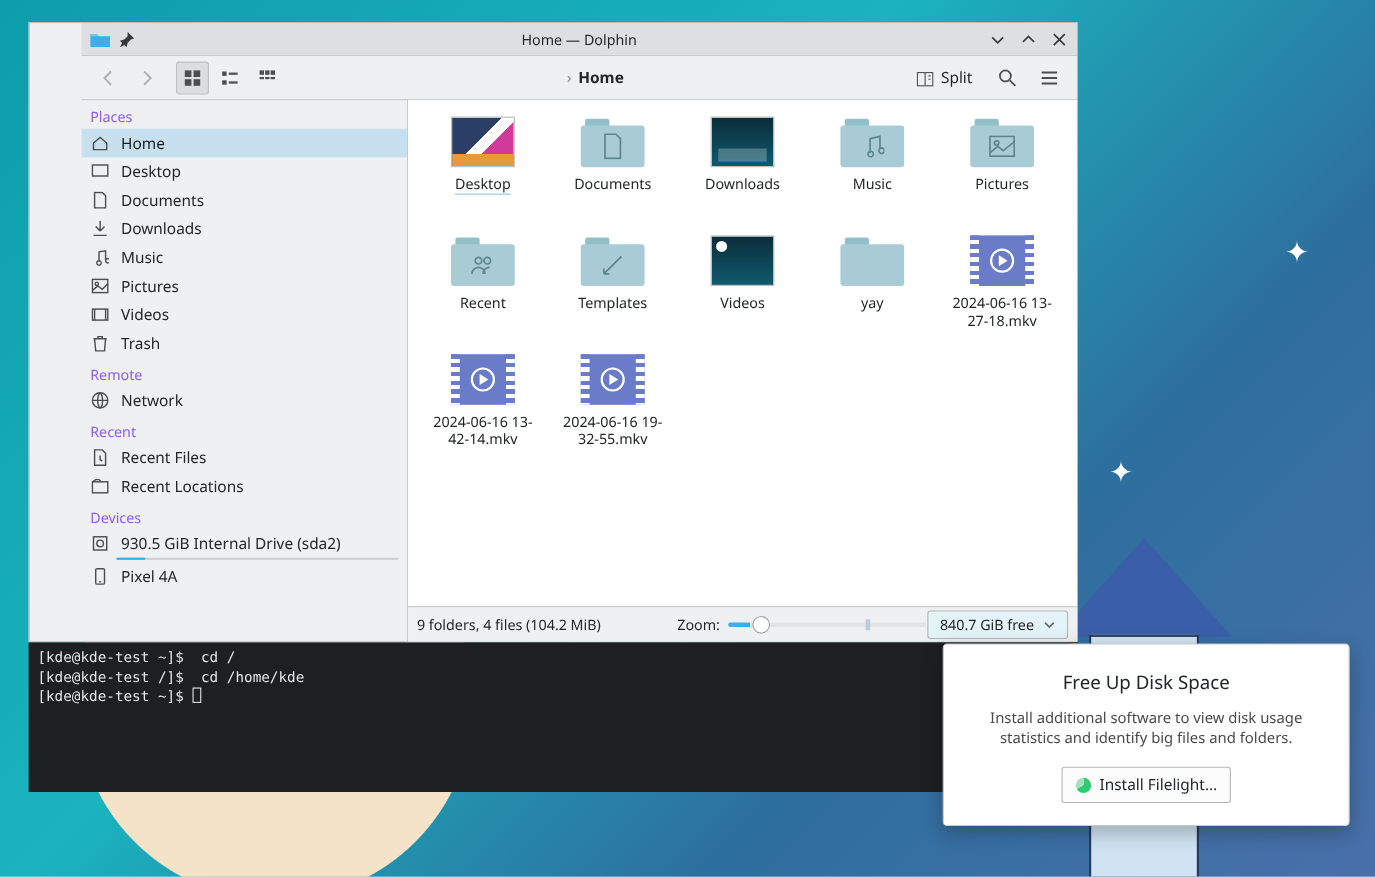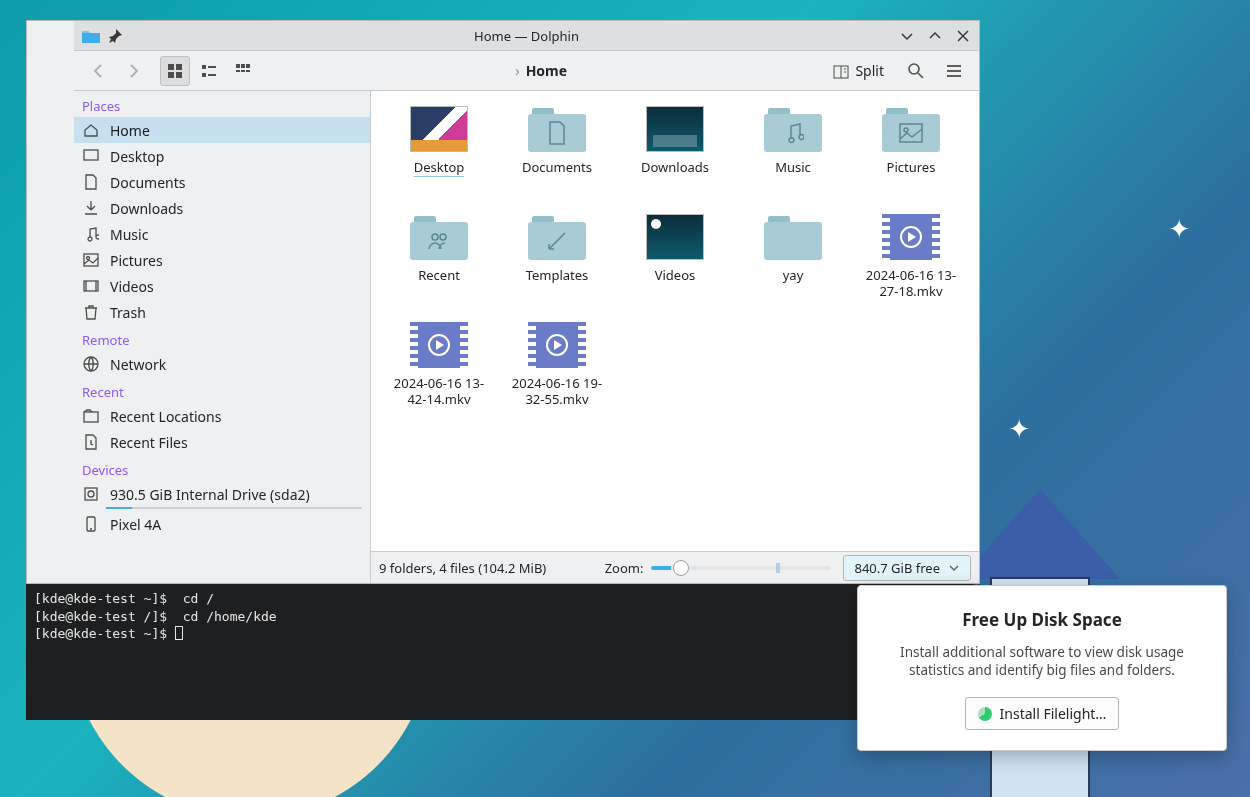--- a/index.html
+++ b/index.html
@@ -59,42 +59,42 @@
   .video .play { width:22px; height:22px; border:2px solid #fff; border-radius:50%; display:flex; align-items:center; justify-content:center;}
   .video .play::after { content:""; border-left:8px solid #fff; border-top:5px solid transparent; border-bottom:5px solid transparent; margin-left:2px;}
   .desktop-thumb { width:58px; height:46px; border:1px solid #bbb; position:relative; overflow:hidden;}
   .desktop-thumb .a { position:absolute; inset:0; background:linear-gradient(135deg,#2b3e66 0 45%, transparent 45%);}
   .desktop-thumb .b { position:absolute; inset:0; background:linear-gradient(-45deg,#d03a99 0 40%, transparent 40%);}
   .desktop-thumb .c { position:absolute; inset:0; background:linear-gradient(  0deg,#e59a3c 0 25%, transparent 25%);}
   .downloads-thumb, .videos-thumb { width:58px; height:46px; border:1px solid #bbb; background:linear-gradient(#0a2d3a,#0f5a6d); position:relative;}
   .downloads-thumb::after{content:"";position:absolute;left:6px;right:6px;bottom:4px;height:12px;background:rgba(255,255,255,.25);}
   .videos-thumb::before{content:"";position:absolute;left:4px;top:4px;width:10px;height:10px;background:#fff;border-radius:50%;}
 
-  .statusbar { height:32px; border-top:1px solid #c9cacb; background:#eff0f1; display:flex; align-items:center; padding:0 8px; gap:12px; font-size:13px;}
+  .statusbar { height:32px; border-top:1px solid #c9cacb; background:#eff0f1; display:flex; align-items:center; padding:0 8px; gap:1px; font-size:13px;}
   .statusbar .status { flex:1;}
   .zoom { display:flex; align-items:center; gap:8px;}
   .zslider { width:180px; height:16px; position:relative;}
   .ztrack { position:absolute; left:0; right:0; top:50%; height:4px; transform:translateY(-50%); border-radius:2px;
             background: linear-gradient(to right,#3daee9 0 20px,#3daee9 20px, #e4e4e4 20px); }
   .ztick  { position:absolute; left:125px; top:50%; width:4px; height:10px; background:#b3cee0; transform:translateY(-50%);}
   .zhandle{ position:absolute; left:30px; top:50%; width:16px; height:16px; background:#fff; border:1px solid #9aa0a3; border-radius:50%; transform:translate(-50%,-50%);}
   .freebtn { display:flex; align-items:center; gap:8px; padding:3px 10px; border:1px solid #b5b5b5; background:#e3f3fa; border-radius:3px;}
   .freebtn svg { color:#666;}
 
   
   .terminal { position:absolute; left:26px; top:584px; width:954px; height:136px; background:#1e1f21; color:#e6e6e6; font-family:"DejaVu Sans Mono", monospace; font-size:13px; padding:6px 8px; line-height:1.35;}
   .terminal .line { white-space:pre;}
   .cursor { display:inline-block; width:8px; height:14px; border:1px solid #e6e6e6; vertical-align:-2px;}
   .term-scroll { position:absolute; right:0; top:0; bottom:6px; width:7px; background:#2c2d2f;}
   .term-scroll-knob { position:absolute; top:0; left:0; right:0; height:100%; background:#5a5b5c; border-radius:3px;}
   .term-resize { position:absolute; right:0; bottom:0; width:12px; height:12px; background:repeating-linear-gradient(135deg,#6b6c6e 0 2px, transparent 2px 4px);}
 
   
   .popover { position:absolute; left:857px; top:585px; width:370px; background:#fff; border:1px solid #c9cacb; border-radius:4px; box-shadow:0 6px 18px rgba(0,0,0,.25); padding:22px 18px 20px 18px; text-align:center;}
-  .popover h3 { margin:0 0 12px 0; font-weight:700; font-size:17px;text-align:center;}
+  .popover h3 { margin:0 0 12px 0; font-weight:400; font-size:17px;text-align:center;}
   .popover p { margin:0 0 18px 0; font-size:13.5px; color:#4a4a4a;}
   .popbtn { display:inline-flex; align-items:center; gap:8px; padding:6px 12px; border:1px solid #b5b5b5; border-radius:3px; background:#fcfcfc; font-size:14px;}
   .popbtn .ficon { width:14px; height:14px; border-radius:50%; background:conic-gradient(#2ecc71 0 240deg,#a9dfbf 240deg 360deg);}
 </style>
 </head>
 <body>
 
 <div class="tower">
   <div class="roof"></div>
     <div class="body"></div>
@@ -289,34 +289,34 @@
               <path d="M1 8h14M8 1c3 3 3 11 0 14M8 1c-3 3-3 11 0 14"></path>
             </svg>
           </span>
           <span>Network</span>
         </div>
 
       <div class="section-label">Recent</div>
       <div class="sb-item">
           <span class="icon">
             <svg width="16" height="16" viewBox="0 0 16 16" fill="none" stroke="currentColor" stroke-width="1.3">
+              <path d="M3 1h7l3 3v11H3z"></path>
+              <path d="M8 6v4l2 1"></path>
+            </svg>
+          </span>
+          <span>Recent Files</span>
+        </div>
+      <div class="sb-item">
+          <span class="icon">
+            <svg width="16" height="16" viewBox="0 0 16 16" fill="none" stroke="currentColor" stroke-width="1.3">
               <rect x="1" y="4" width="14" height="10"></rect>
               <path d="M1 4l3-2h3l2 2"></path>
             </svg>
           </span>
           <span>Recent Locations</span>
-        </div>
-      <div class="sb-item">
-          <span class="icon">
-            <svg width="16" height="16" viewBox="0 0 16 16" fill="none" stroke="currentColor" stroke-width="1.3">
-              <path d="M3 1h7l3 3v11H3z"></path>
-              <path d="M8 6v4l2 1"></path>
-            </svg>
-          </span>
-          <span>Recent Files</span>
         </div>
 
       <div class="section-label">Devices</div>
       <div class="sb-item">
           <span class="icon">
             <svg width="16" height="16" viewBox="0 0 16 16" fill="none" stroke="currentColor" stroke-width="1.3">
               <rect x="2" y="2" width="12" height="12"></rect>
               <circle cx="8" cy="8" r="3"></circle>
             </svg>
           </span>

